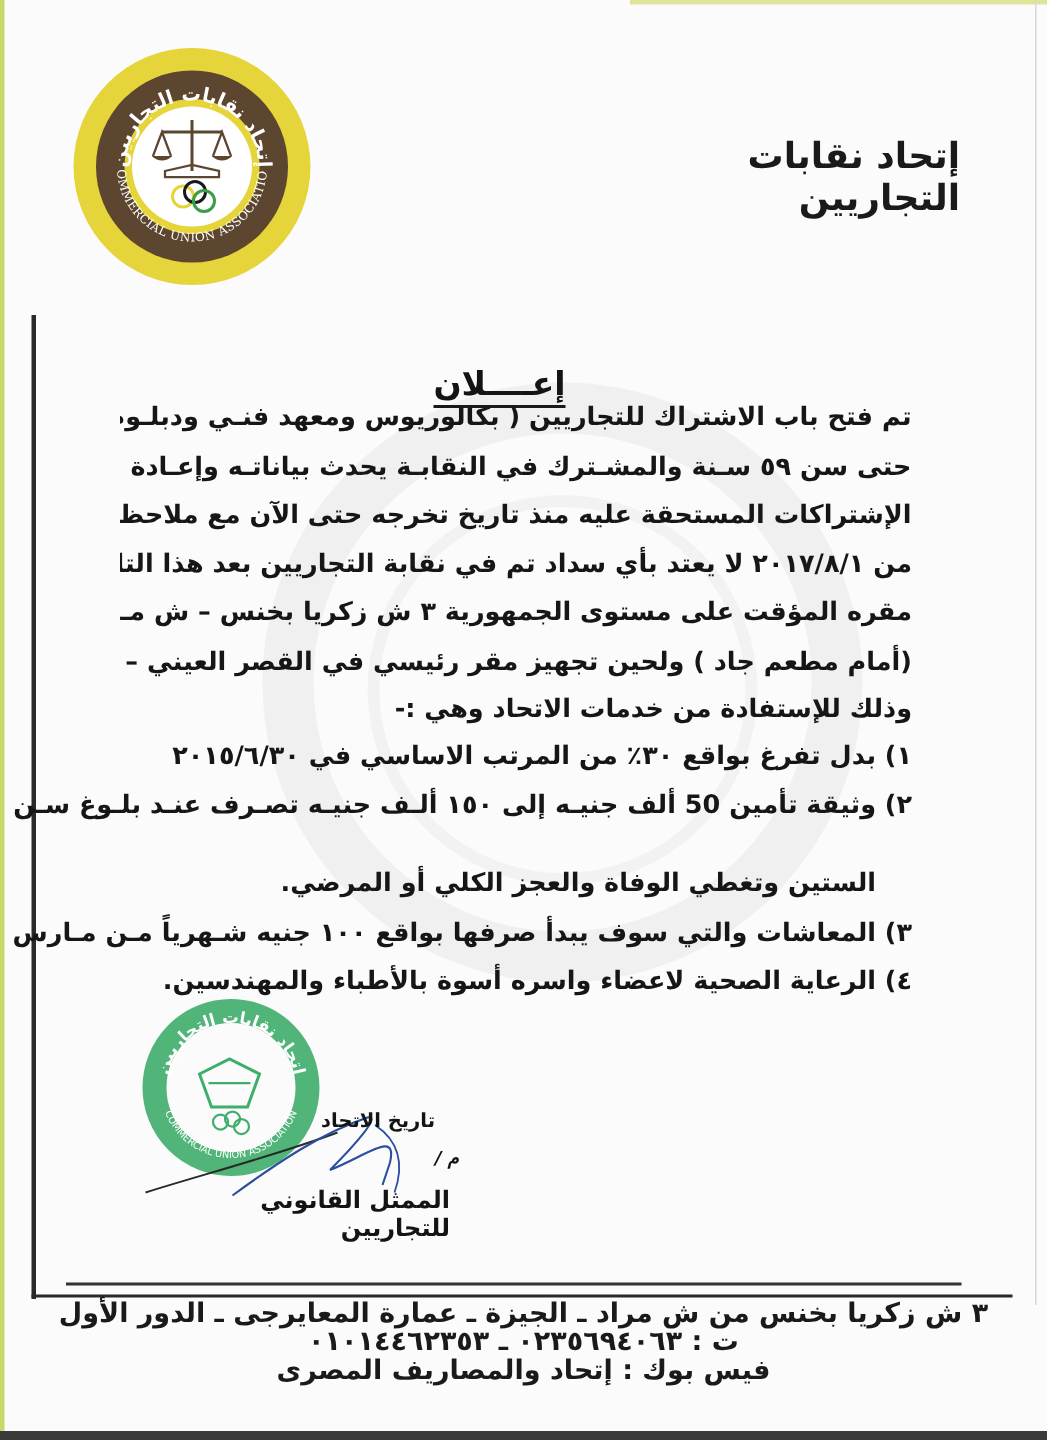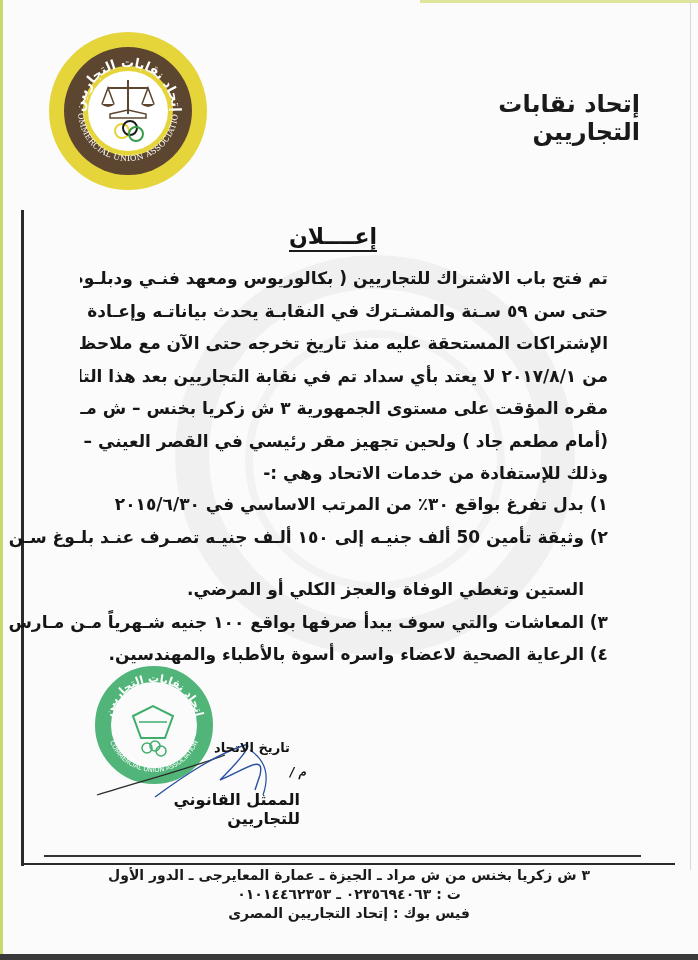--- a/index.html
+++ b/index.html
@@ -49,21 +49,21 @@
     .watermark {
       position: absolute; left: 175px; top: 255px; width: 400px; height: 400px;
       border-radius: 50%; border: 34px solid rgba(0,0,0,0.045);
     }
     .watermark-inner {
       position: absolute; left: 245px; top: 330px; width: 260px; height: 260px;
       border-radius: 50%; border: 8px solid rgba(0,0,0,0.035);
     }
 
     .announce-title {
-      position: absolute; left: 0; top: 224px; width: 666px; text-align: center;
+      position: absolute; left: 0; top: 244px; width: 666px; text-align: center;
       font-weight: bold; font-size: 22px; direction: rtl;
     }
     .announce-title span { border-bottom: 2px solid #1a1a1a; padding-bottom: 1px; }
 
     .body-text {
       position: absolute; left: 80px; top: 262px; width: 528px;
       direction: rtl; text-align: justify; text-align-last: justify;
       font-weight: bold; font-size: 17px; line-height: 32.5px; color: #161616;
     }
     .body-line { display: block; white-space: nowrap; overflow: hidden; }
@@ -87,21 +87,21 @@
       font-weight: bold; font-size: 13px;
     }
     .sig-prefix { position: absolute; left: 290px; top: 765px; font-size: 12px; font-weight: bold; font-style: italic; direction: rtl; }
     .sig-role {
       position: absolute; left: 170px; top: 790px; width: 130px; direction: rtl; text-align: right;
       font-weight: bold; font-size: 16px;
     }
     .signature-svg { position: absolute; left: 95px; top: 735px; width: 190px; height: 70px; }
 
     .footer { position: absolute; left: 0; top: 866px; width: 698px; text-align: center; direction: rtl; color: #1a1a1a; }
-    .footer-line { display: block; font-size: 14px; line-height: 19px; font-weight: bold; }
+    .footer-line { display: block; font-size: 18px; line-height: 19px; font-weight: bold; }
     .footer-address { padding-left: 0; }
   </style>
 </head>
 <body>
 
 <div class="edge-left"></div>
 <div class="edge-top"></div>
 <div class="edge-bottom"></div>
 <div class="frame-left"></div>
 <div class="frame-right"></div>
@@ -204,14 +204,14 @@
 <div class="sig-title">تاريخ الاتحاد</div>
 <div class="sig-prefix">م /</div>
 <div class="sig-role">الممثل القانوني للتجاريين</div>
 
 <div class="footer">
   <span class="footer-line footer-address">٣ ش زكريا بخنس من ش مراد ـ الجيزة ـ عمارة المعايرجى ـ الدور الأول</span>
   <span class="footer-line">
     <span>ت :</span>
     <span>٠٢٣٥٦٩٤٠٦٣ ـ ٠١٠١٤٤٦٢٣٥٣</span>
   </span>
-  <span class="footer-line">فيس بوك : إتحاد التجاريين المصرى</span>
+  <span class="footer-line">فيس بوك : إتحاد والمصاريف المصرى</span>
 </div>
 
 </body></html>

